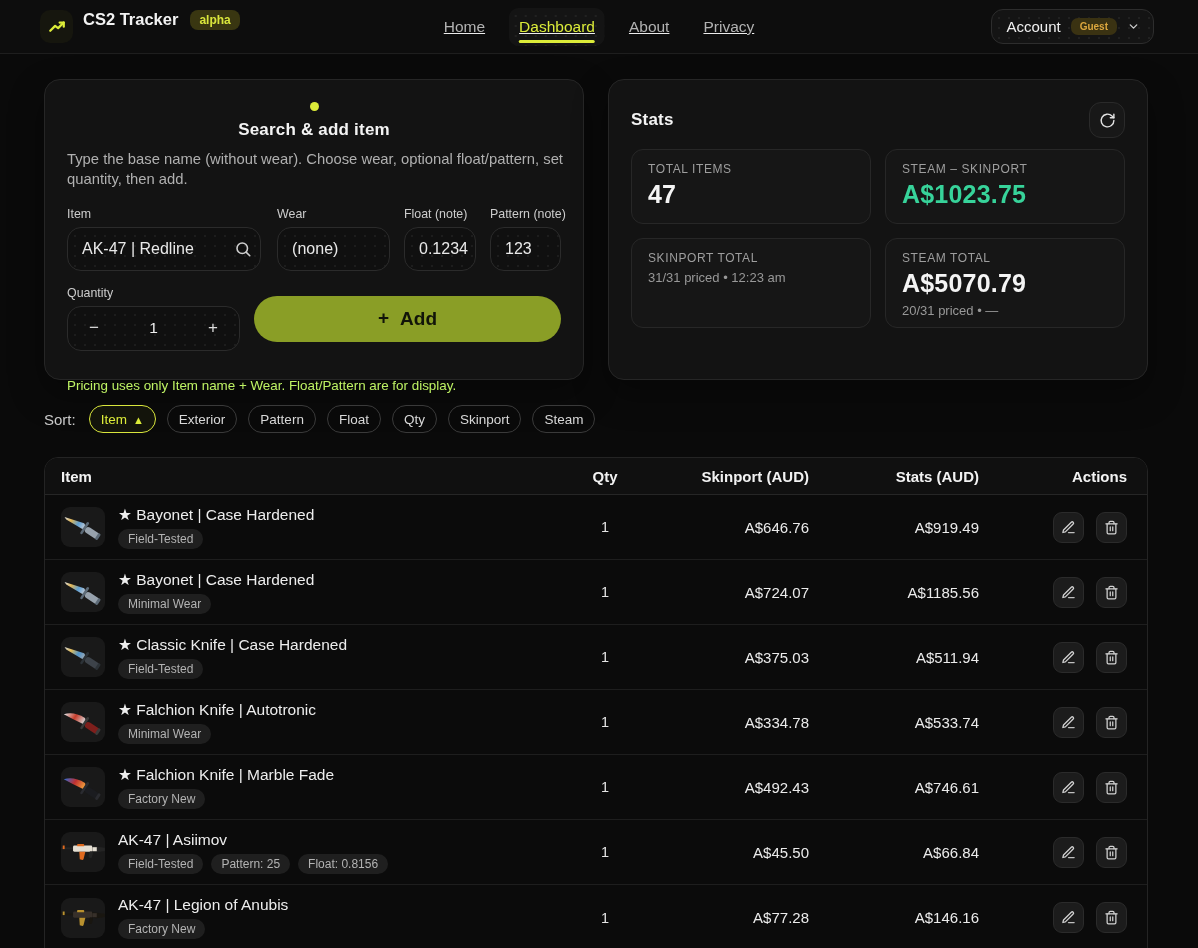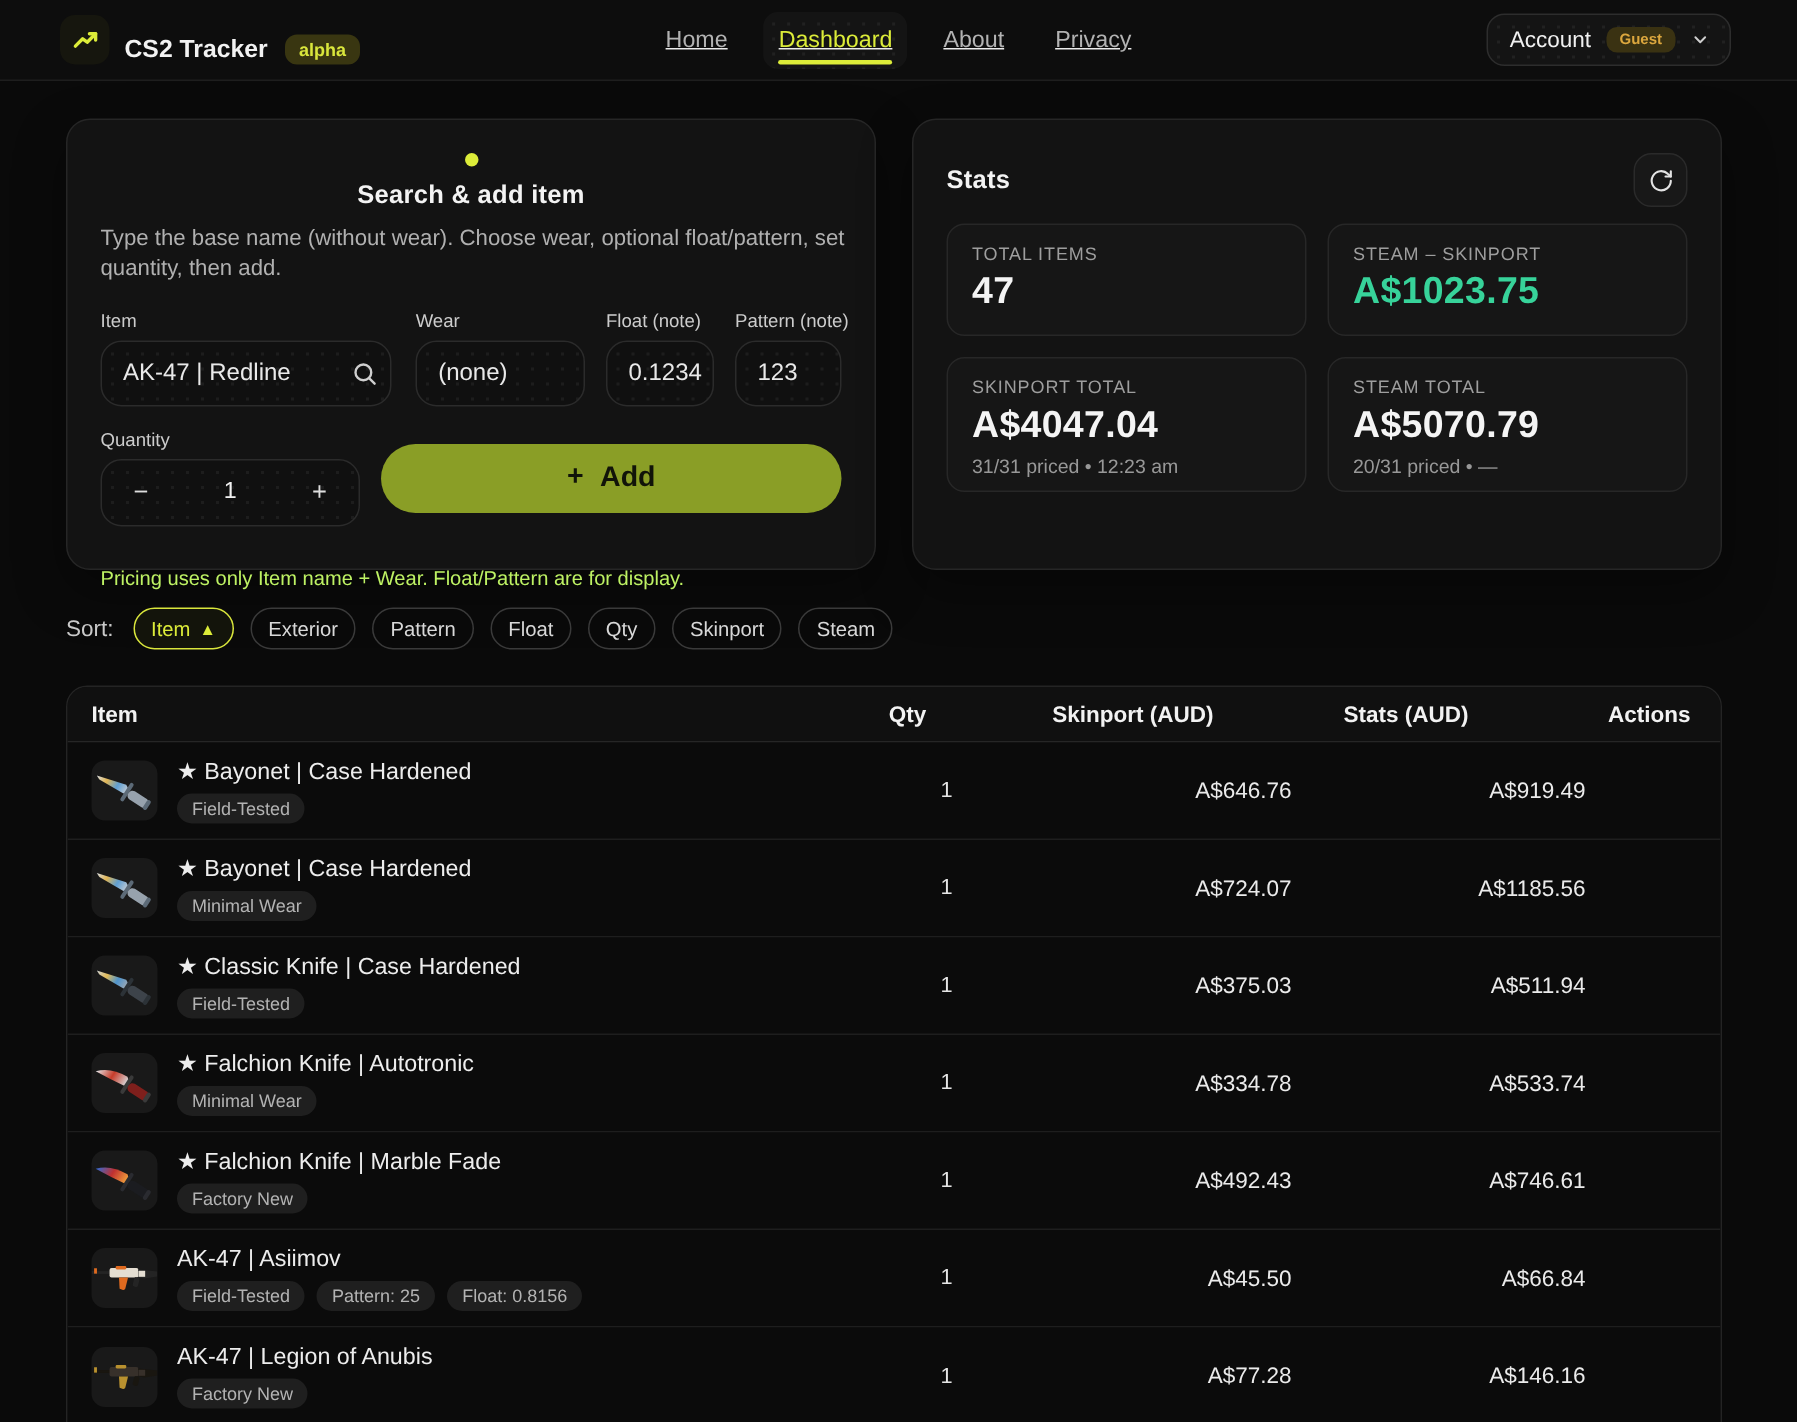--- a/index.html
+++ b/index.html
@@ -13,21 +13,21 @@
   .dots {
     background-image:radial-gradient(rgba(255,255,255,0.055) 1px, transparent 1.3px);
     background-size:10px 10px;
     background-position:2px 3px;
   }
   
   .topbar {
     height:54px; background:#0d0d0d; border-bottom:1px solid #1e1e1e;
     display:flex; align-items:center; position:relative; padding:0 44px 0 40px;
   }
-  .brand { display:flex; align-items:flex-end; gap:10px; }
+  .brand { display:flex; align-items:flex-start; gap:10px; }
   .brand-tile {
     width:33px; height:33px; border-radius:10px; background:#16160e;
     display:flex; align-items:center; justify-content:center;
   }
   .brand-name { font-size:16.5px; font-weight:700; color:#f2f2f2; }
   .brand-badge {
     margin-left:2px; background:#393611; color:#d9e63c; font-size:12px; font-weight:700;
     padding:3px 9px; border-radius:8px;
   }
   .nav {
@@ -130,21 +130,21 @@
   }
   .t-row {
     display:grid; grid-template-columns:508px 104px 152px 170px 166px; align-items:center;
   }
   .t-head { height:37px; background:#101010; border-bottom:1px solid #262626; }
   .t-head > div { font-size:15px; font-weight:700; color:#f2f2f2; }
   .th-item { padding-left:16px; }
   .c-center { text-align:center; }
   .c-right { text-align:right; }
   .th-actions { padding-right:18px; }
-  .t-body .t-row { height:65px; border-bottom:1px solid #1e1e1e; background:#0b0b0b;gap:26px; }
+  .t-body .t-row { height:65px; border-bottom:1px solid #1e1e1e; background:#0b0b0b; }
   .t-body .t-row:last-child { border-bottom:none; }
   .cell-item { display:flex; align-items:center; padding-left:16px; }
   .thumb {
     width:44px; height:40px; border-radius:9px; background:#191919;
     display:flex; align-items:center; justify-content:center; flex:none;
   }
   .item-info { margin-left:13px; }
   .item-name { font-size:15.5px; color:#ededed; }
   .badge-row { margin-top:5px; display:flex; gap:8px; }
   .wear-badge {
@@ -265,21 +265,20 @@
           <div class="stat-box">
             <div class="stat-label">TOTAL ITEMS</div>
             <div class="stat-value">47</div>
           </div>
           <div class="stat-box">
             <div class="stat-label">STEAM – SKINPORT</div>
             <div class="stat-value green">A$1023.75</div>
           </div>
           <div class="stat-box">
             <div class="stat-label">SKINPORT TOTAL</div>
-            <div class="stat-value">A$4047.04</div>
             <div class="stat-sub">31/31 priced • 12:23 am</div>
           </div>
           <div class="stat-box">
             <div class="stat-label">STEAM TOTAL</div>
             <div class="stat-value">A$5070.79</div>
             <div class="stat-sub">20/31 priced • —</div>
           </div>
         </div>
     </section>
   </div>

